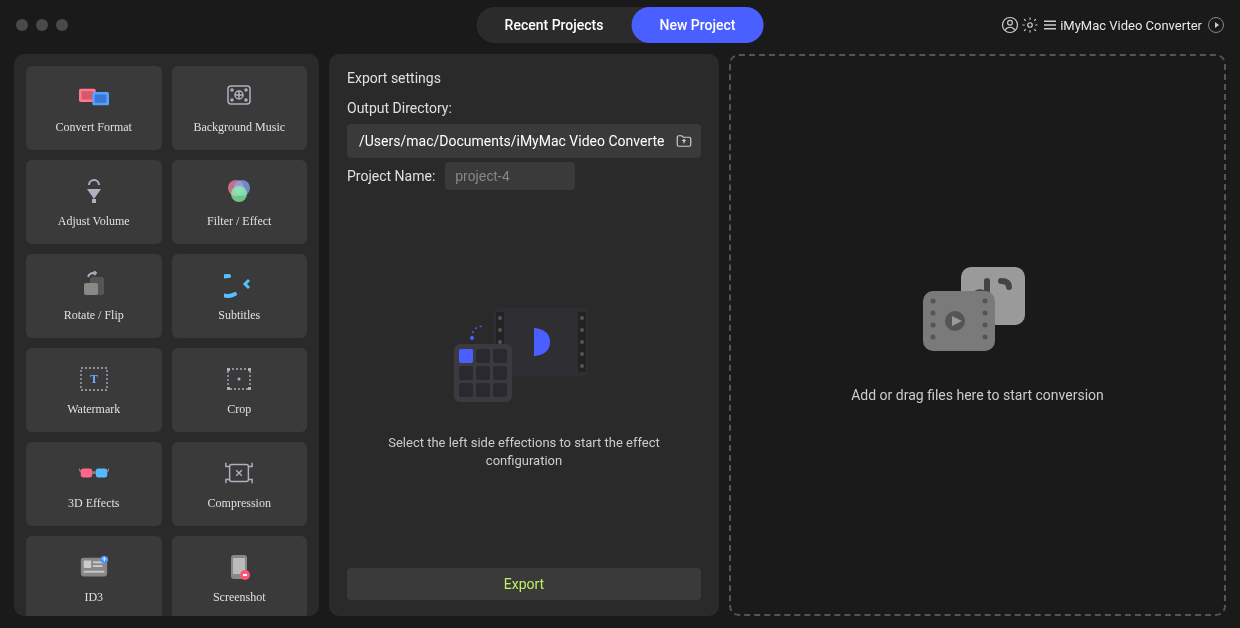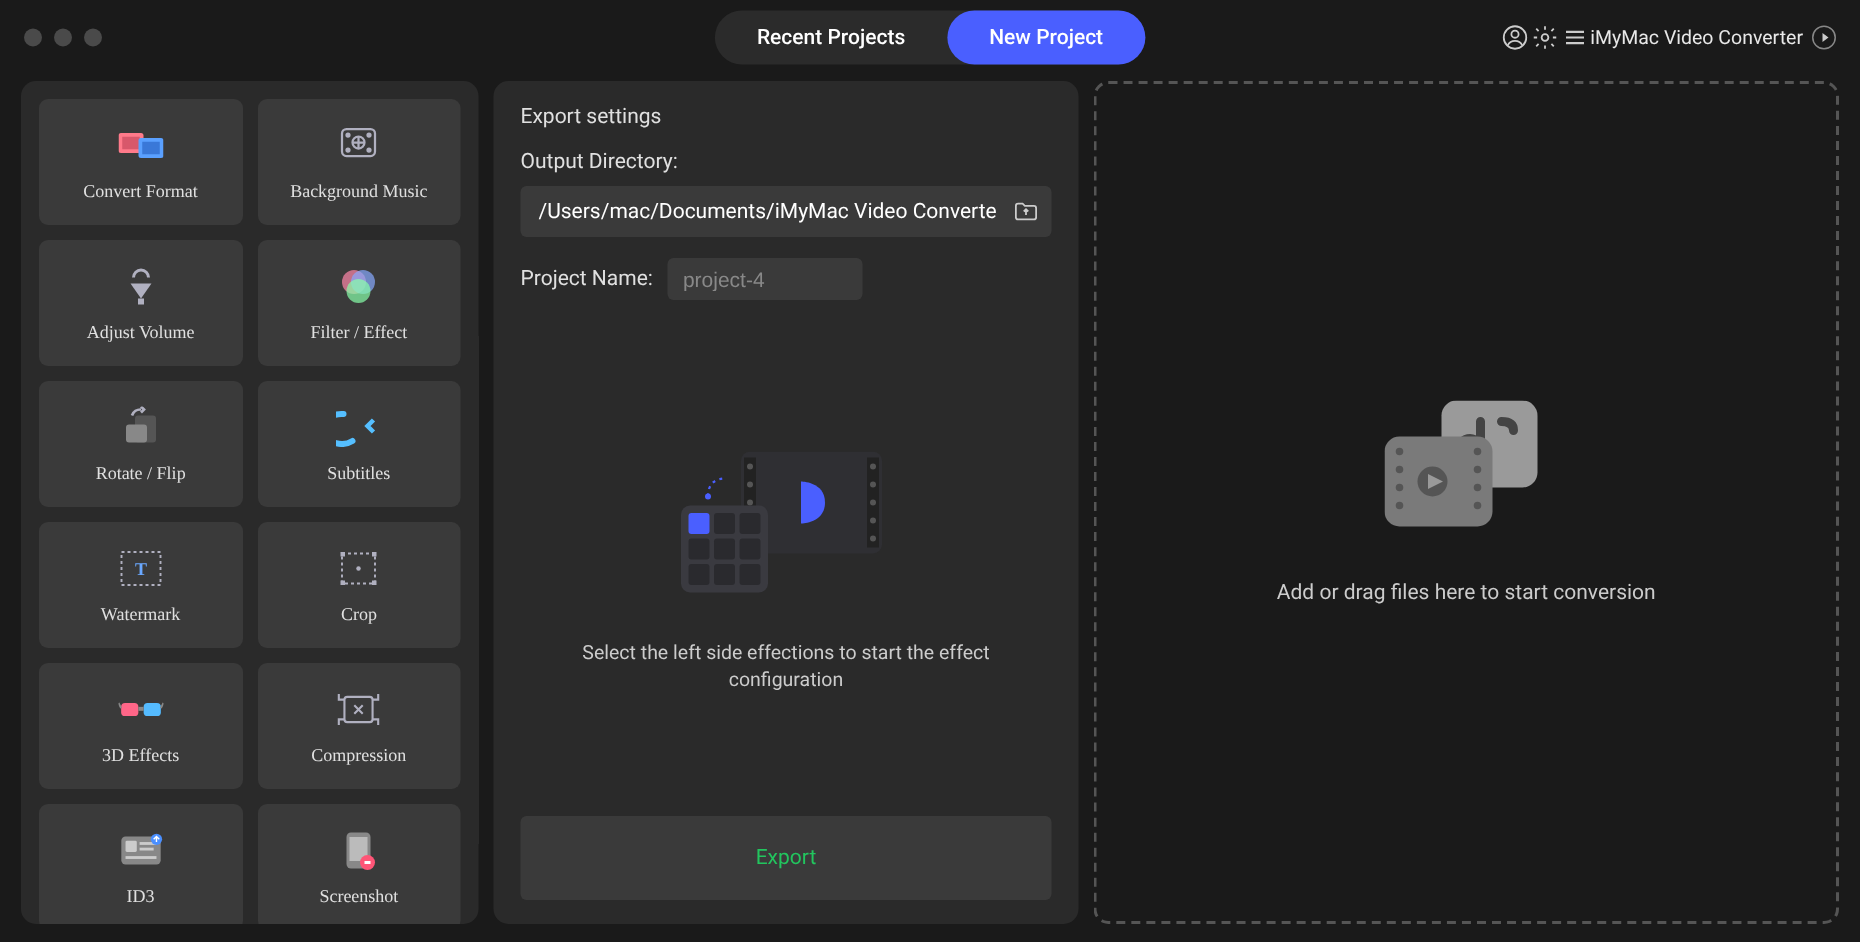--- a/index.html
+++ b/index.html
@@ -98,21 +98,21 @@
   .row-label { font-size: 14px; color: #e0e0e0; margin-bottom: 8px; }
   .dir-input {
     display: flex;
     align-items: center;
     background: #3a3a3a;
     border-radius: 4px;
     height: 34px;
     padding: 0 8px 0 12px;
     font-size: 14px;
     color: #fff;
-    margin-bottom: 14px;
+    margin-bottom: 4px;
   }
   .dir-text { flex:1; overflow:hidden; white-space:nowrap; }
   .name-row { display:flex; align-items:center; gap:10px; margin-bottom: 20px;}
   .name-row .lbl { font-size:14px; }
   .name-input {
     background:#3a3a3a; border:none; border-radius:4px; height:28px;
     width:130px; padding:0 10px; color:#aaa; font-size:14px;
   }
   .name-input::placeholder { color:#888; }
 
@@ -121,23 +121,23 @@
     display: flex;
     flex-direction: column;
     align-items: center;
     justify-content: center;
     gap: 20px;
     text-align: center;
   }
   .effect-illus { width: 140px; height: 106px; position: relative; }
   .effect-hint { font-size:13px; color:#ccc; max-width: 290px; line-height:1.4; }
   .export-btn {
-    background:#3a3a3a; border-radius:4px; height:56px;
+    background:#3a3a3a; border-radius:4px; height:32px;
     display:flex; align-items:center; justify-content:center;
-    font-size:14px; color:#22c55e; cursor:pointer; margin-top:auto;
+    font-size:14px; color:#bef264; cursor:pointer; margin-top:auto;
   }
 
   .dropzone {
     flex: 1;
     border: 2px dashed #555;
     border-radius: 10px;
     display: flex;
     flex-direction: column;
     align-items: center;
     justify-content: center;

